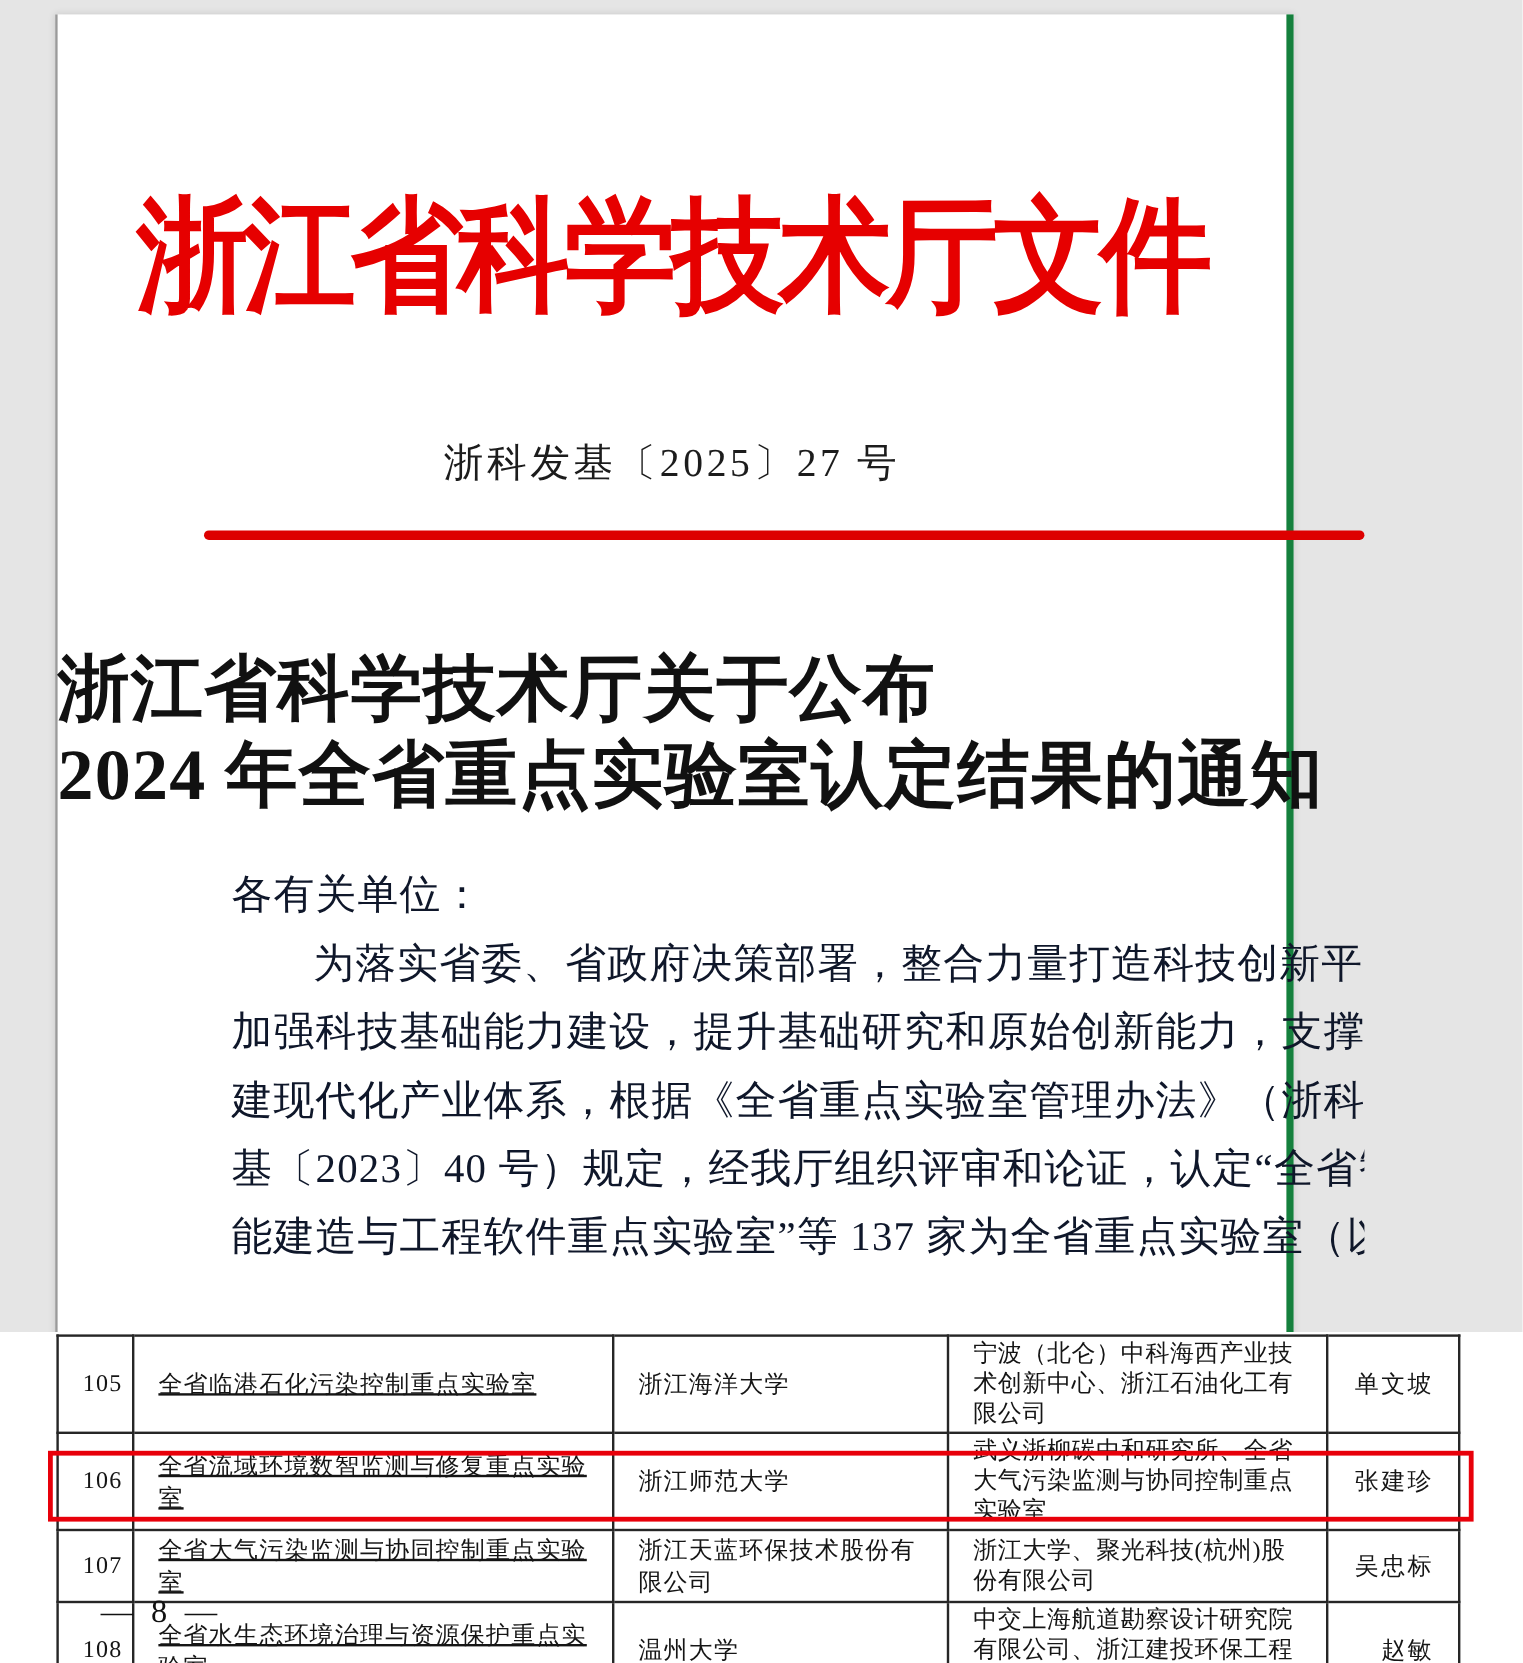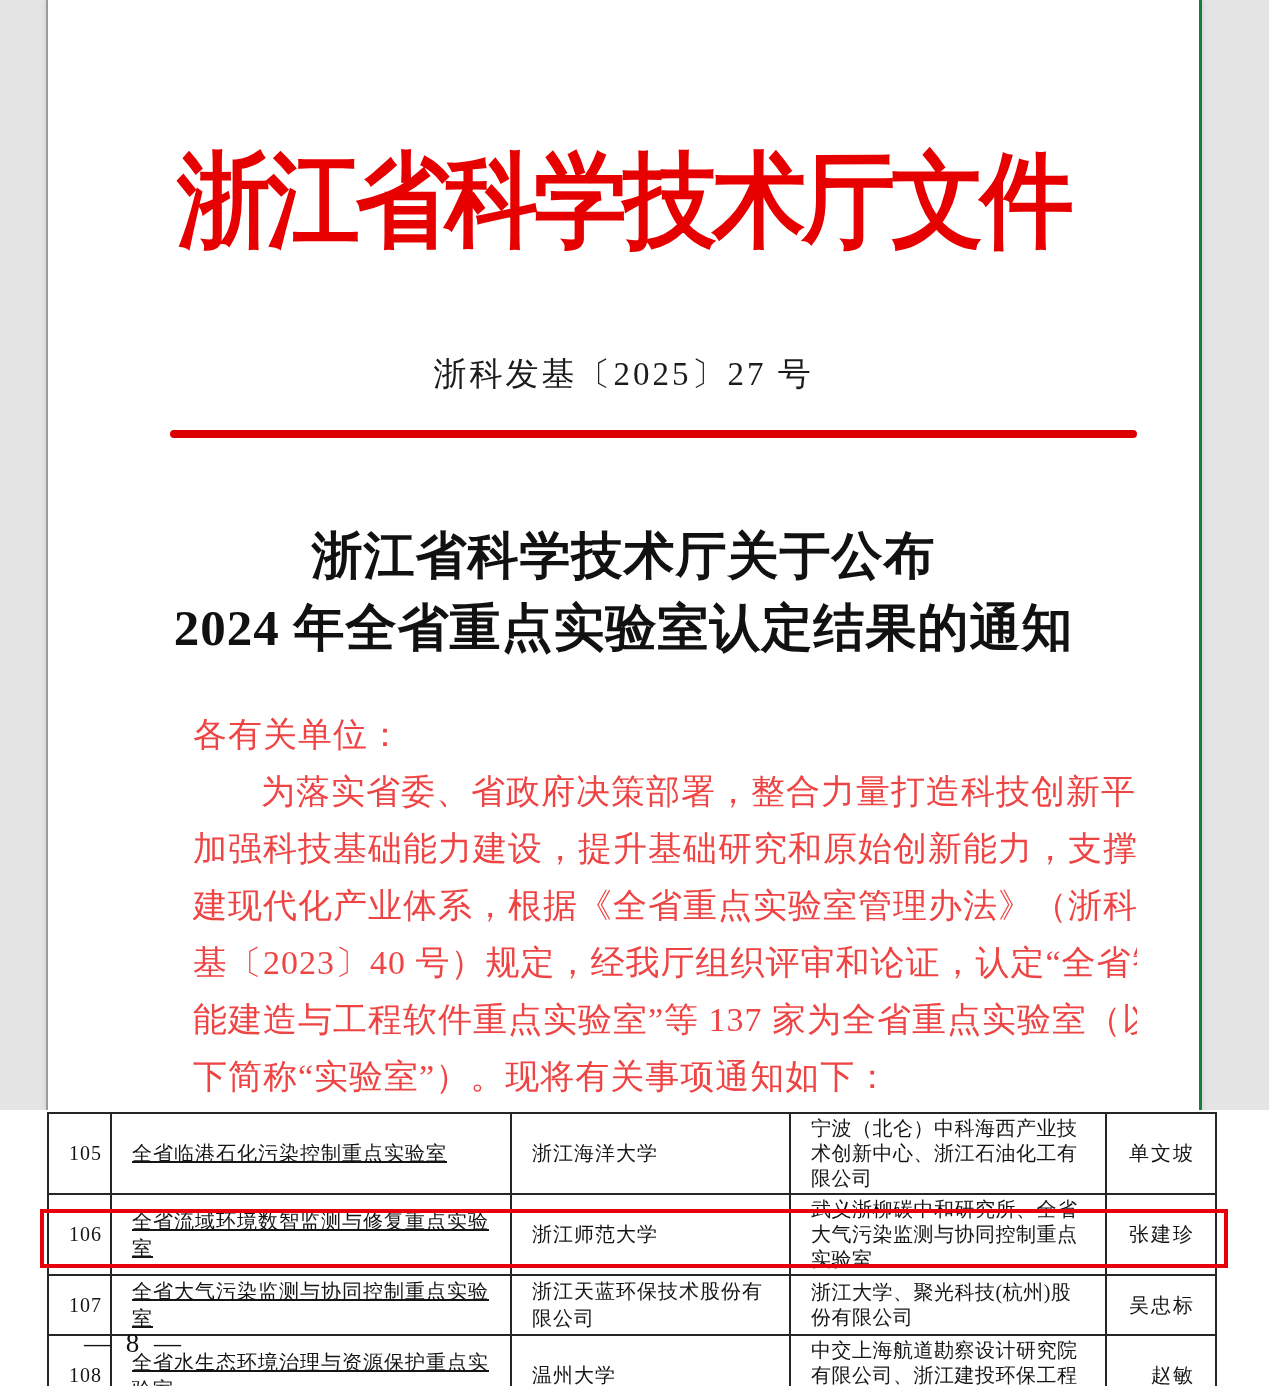--- a/index.html
+++ b/index.html
@@ -16,25 +16,25 @@
 
   
   .top-section {
     position: absolute;
     left: 0; top: 0;
     width: 1269px; height: 1110px;
     background: #e5e5e5;
   }
   .page {
     position: absolute;
-    left: 46px; top: 0;
-    width: 1156px; height: 1110px;
+    left: 46px; top: 12px;
+    width: 1032px; height: 1110px;
     background: #ffffff;
     border-left: 2px solid #9a9a9a;
-    border-right: 3px solid #15803d;
+    border-right: 6px solid #15803d;
     box-shadow: 0 0 6px rgba(0,0,0,0.12);
   }
   .letterhead {
     position: absolute;
     left: 0; top: 138px;
     width: 100%;
     text-align: center;
     font-size: 96px;
     font-weight: bold;
     letter-spacing: -4px;
@@ -56,38 +56,38 @@
     position: absolute;
     left: 122px; top: 430px;
     width: 967px; height: 8px;
     background: #dd0000;
     border-radius: 4px;
   }
   .notice-title {
     position: absolute;
     left: 0;
     width: 100%;
-    text-align: center;
-    font-size: 51px;
+    text-align: left;
+    font-size: 60px;
     font-weight: bold;
     letter-spacing: 1px;
     color: #111;
     white-space: nowrap;
   }
   .notice-title.line1 { top: 522px; }
   .notice-title.line2 { top: 594px; }
 
   .body-block {
     position: absolute;
     left: 145px; top: 706px;
     width: 944px;
     font-size: 34px;
     line-height: 57px;
     letter-spacing: 1px;
-    color: #ef4444;
+    color: #0f172a;
   }
   .body-line {
     text-align: justify;
     text-align-last: justify;
     height: 57px;
     overflow: hidden;
     white-space: nowrap;
   }
   .body-line.salutation { text-align-last: left; }
   .body-line.indent { text-indent: 68px; }
@@ -153,21 +153,20 @@
       <div class="red-divider"></div>
       <div class="notice-title line1">浙江省科学技术厅关于公布</div>
       <div class="notice-title line2">2024 年全省重点实验室认定结果的通知</div>
       <div class="body-block">
         <div class="body-line salutation">各有关单位：</div>
         <div class="body-line indent">为落实省委、省政府决策部署，整合力量打造科技创新平台，</div>
         <div class="body-line">加强科技基础能力建设，提升基础研究和原始创新能力，支撑构</div>
         <div class="body-line">建现代化产业体系，根据《全省重点实验室管理办法》（浙科发</div>
         <div class="body-line">基〔2023〕40 号）规定，经我厅组织评审和论证，认定“全省智</div>
         <div class="body-line">能建造与工程软件重点实验室”等 137 家为全省重点实验室（以</div>
-        <div class="body-line last">下简称“实验室”）。现将有关事项通知如下：</div>
       </div>
     </div>
   </div>
 
   <div class="bottom-section">
     <table class="result-table">
       <colgroup>
         <col style="width:63px">
           <col style="width:400px">
           <col style="width:279px">

